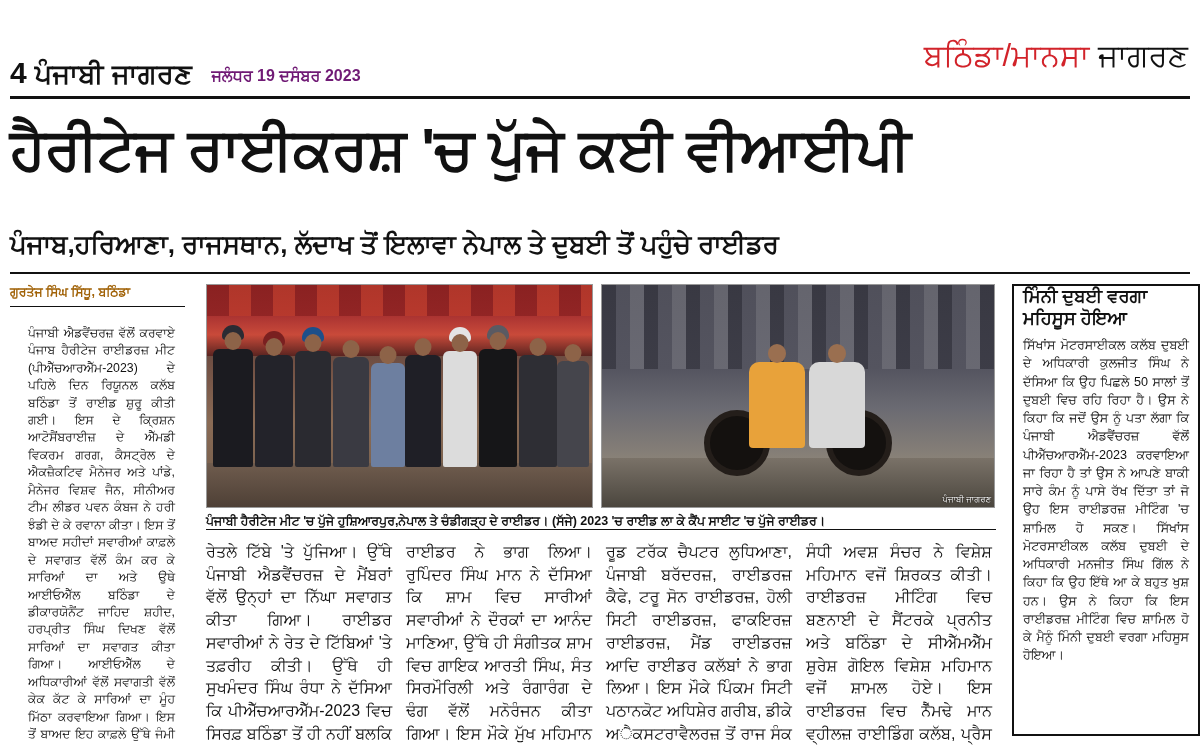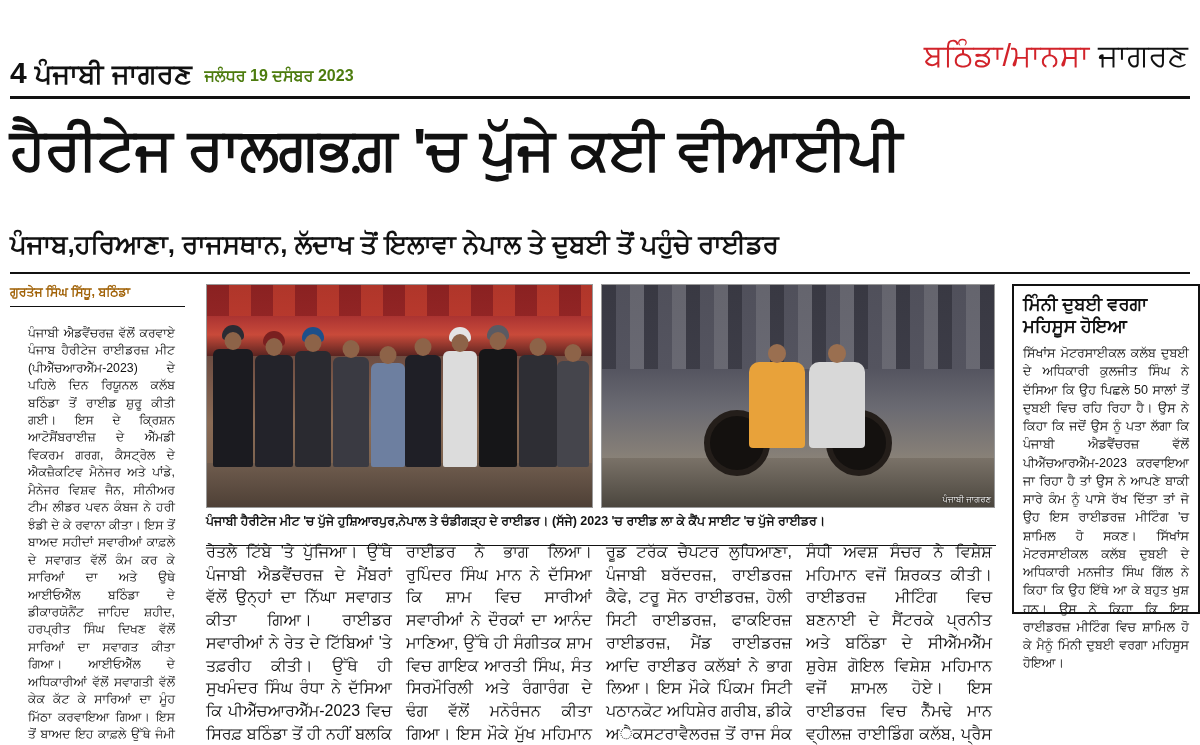--- a/index.html
+++ b/index.html
@@ -18,21 +18,21 @@
     position:absolute;left:10px;top:42px;width:1180px;height:46px;
     display:flex;align-items:flex-end;
   }
   .pageno{
     font-size:30px;font-weight:bold;line-height:1;color:#111;margin-right:8px;
   }
   .paper-name{
     font-size:27px;font-weight:bold;letter-spacing:.5px;line-height:1;color:#111;
   }
   .dateline{
-    font-size:16px;font-weight:bold;color:#4d7c0f;margin-left:12px;padding-bottom:3px;text-align:right;
+    font-size:16px;font-weight:bold;color:#701a75;margin-left:19px;padding-bottom:3px;text-align:right;
   }
   .edition{
     position:absolute;right:12px;top:38px;
     font-size:31px;font-weight:normal;color:#111;letter-spacing:0px;
     white-space:nowrap;
   }
   .edition .red{color:#d2232a;}
   .rule{
     position:absolute;left:10px;top:96px;width:1180px;height:3px;background:#111;
   }
@@ -73,31 +73,31 @@
     position:relative;overflow:hidden;border:1px solid #999;
   }
   .photo.big{width:385px;height:222px;}
   .photo.big2{width:392px;height:222px;}
   .ph-credit{
     position:absolute;right:3px;bottom:2px;color:#fff;font-size:8.5px;
     text-shadow:0 0 2px #000;
   }
   .caption{
     font-size:12.5px;font-weight:bold;margin-top:5px;line-height:1.3;
-    border-bottom:1px solid #111;padding-bottom:16px;
+    border-bottom:1px solid #111;padding-bottom:0;
   }
 
   .lowercols{position:absolute;left:196px;top:257px;width:790px;display:flex;gap:14px;}
   .lcol{width:186px;font-size:16px;line-height:1.42;text-align:justify;}
   .lcol p{margin:0;}
 
   
   .sidebar{
-    position:absolute;left:1002px;top:0;width:188px;height:330px;
-    border:2px solid #111;box-sizing:border-box;padding:8px 9px;
+    position:absolute;left:1002px;top:0;width:188px;height:452px;
+    border:2px solid #111;box-sizing:border-box;padding:0 9px;
   }
   .sb-title{
     font-size:18px;font-weight:bold;line-height:1.2;color:#111;margin-bottom:7px;
   }
   .sb-body{font-size:12.6px;line-height:1.45;text-align:justify;}
   .sb-body p{margin:0;}
 
   
   .ph1{
     background:
@@ -162,21 +162,21 @@
   <div class="masthead">
     <div class="pageno">4</div>
     <div class="paper-name">ਪੰਜਾਬੀ ਜਾਗਰਣ</div>
     <div class="dateline">ਜਲੰਧਰ 19 ਦਸੰਬਰ 2023</div>
   </div>
   <div class="edition">
     <span class="red">ਬਠਿੰਡਾ/ਮਾਨਸਾ</span><span> ਜਾਗਰਣ</span>
   </div>
   <div class="rule"></div>
 
-  <div class="headline">ਹੈਰੀਟੇਜ ਰਾਲਗਭਗ਼ 'ਚ ਪੁੱਜੇ ਕਈ ਵੀਆਈਪੀ</div>
+  <div class="headline">ਹੈਰੀਟੇਜ ਰਾਈਕਰਸ਼ 'ਚ ਪੁੱਜੇ ਕਈ ਵੀਆਈਪੀ</div>
   <div class="subhead">ਪੰਜਾਬ,ਹਰਿਆਣਾ, ਰਾਜਸਥਾਨ, ਲੱਦਾਖ ਤੋਂ ਇਲਾਵਾ ਨੇਪਾਲ ਤੇ ਦੁਬਈ ਤੋਂ ਪਹੁੰਚੇ ਰਾਈਡਰ</div>
   <div class="rule2"></div>
 
   <div class="content">
 
     <div class="col c1">
       <div class="byline">ਗੁਰਤੇਜ ਸਿੰਘ ਸਿੱਧੂ, ਬਠਿੰਡਾ</div>
       <p>ਪੰਜਾਬੀ ਐਡਵੈਂਚਰਜ਼ ਵੱਲੋਂ ਕਰਵਾਏ ਪੰਜਾਬ ਹੈਰੀਟੇਜ ਰਾਈਡਰਜ਼ ਮੀਟ (ਪੀਐੱਚਆਰਐੱਮ-2023) ਦੇ ਪਹਿਲੇ ਦਿਨ ਰਿਯੂਨਲ ਕਲੱਬ ਬਠਿੰਡਾ ਤੋਂ ਰਾਈਡ ਸ਼ੁਰੂ ਕੀਤੀ ਗਈ। ਇਸ ਦੇ ਕ੍ਰਿਸ਼ਨ ਆਟੋਸੈਂਬਰਾਈਜ਼ ਦੇ ਐੱਮਡੀ ਵਿਕਰਮ ਗਰਗ, ਕੈਸਟ੍ਰੋਲ ਦੇ ਐਕਜ਼ੈਕਟਿਵ ਮੈਨੇਜਰ ਅਤੇ ਪਾਂਡੇ, ਮੈਨੇਜਰ ਵਿਸ਼ਵ ਜੈਨ, ਸੀਨੀਅਰ ਟੀਮ ਲੀਡਰ ਪਵਨ ਕੰਬਜ ਨੇ ਹਰੀ ਝੰਡੀ ਦੇ ਕੇ ਰਵਾਨਾ ਕੀਤਾ। ਇਸ ਤੋਂ ਬਾਅਦ ਸਹੀਦਾਂ ਸਵਾਰੀਆਂ ਕਾਫ਼ਲੇ ਦੇ ਸਵਾਗਤ ਵੱਲੋਂ ਕੰਮ ਕਰ ਕੇ ਸਾਰਿਆਂ ਦਾ ਅਤੇ ਉਥੇ ਆਈਓਐੱਲ ਬਠਿੰਡਾ ਦੇ ਡੀਕਾਰਯੋਨੈਂਟ ਜਾਹਿਦ ਸ਼ਹੀਦ, ਹਰਪ੍ਰੀਤ ਸਿੰਘ ਦਿਖਣ ਵੱਲੋਂ ਸਾਰਿਆਂ ਦਾ ਸਵਾਗਤ ਕੀਤਾ ਗਿਆ। ਆਈਓਐੱਲ ਦੇ ਅਧਿਕਾਰੀਆਂ ਵੱਲੋਂ ਸਵਾਗਤੀ ਵੱਲੋਂ ਕੇਕ ਕੱਟ ਕੇ ਸਾਰਿਆਂ ਦਾ ਮੂੰਹ ਮਿੱਠਾ ਕਰਵਾਇਆ ਗਿਆ। ਇਸ ਤੋਂ ਬਾਅਦ ਇਹ ਕਾਫ਼ਲੇ ਉੱਥੇ ਜੰਮੀ ਪੈ ਵਾਲੀ, ਕਟਾਰ ਸਿੰਘ ਵਾਲਾ, ਪਿੰਡ ਕੋਟਸ਼ਮੀਰ ਤੋਂ ਹੁੰਦਾ ਹੋਇਆ ਪਿੰਡ ਰਾਹੂ ਭਾਗੀ ਦੇ</p>
     </div>
 

